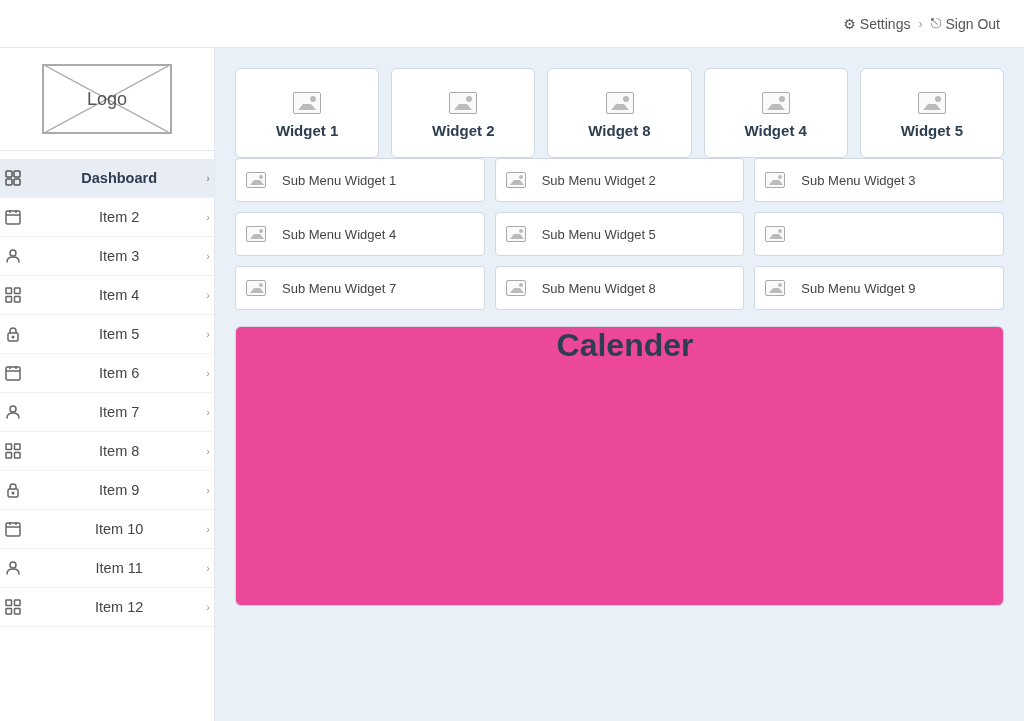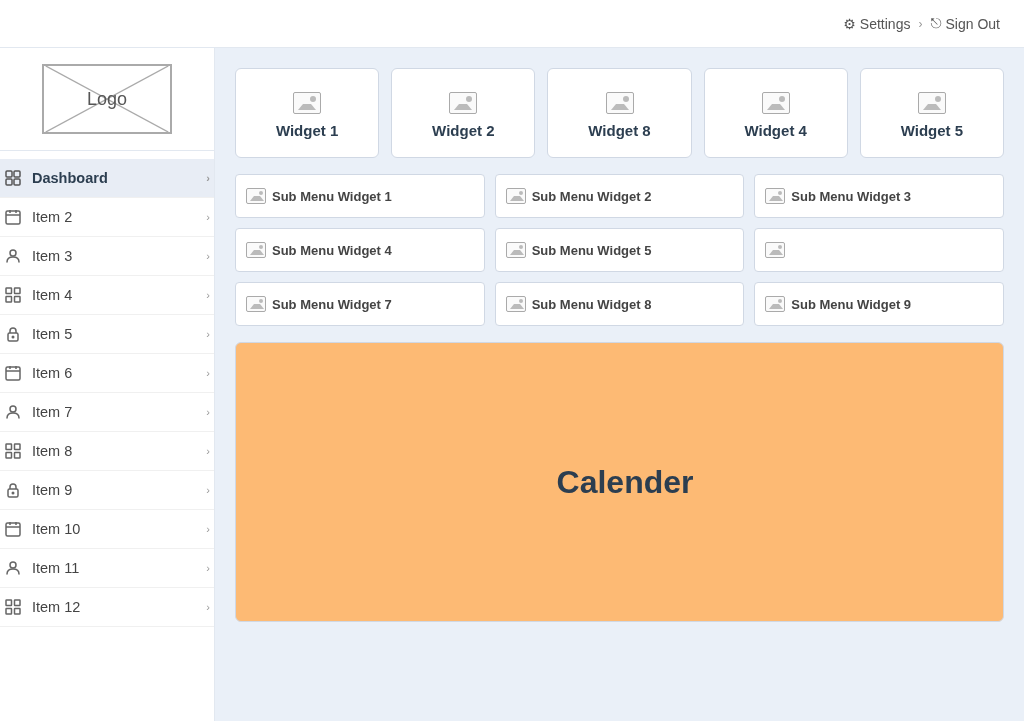--- a/index.html
+++ b/index.html
@@ -31,20 +31,21 @@
     }
 
     
     .sidebar {
       width: 215px;
       background: #fff;
       border-right: 1px solid #e2e8f0;
       display: flex;
       flex-direction: column;
       overflow-y: auto;
+      text-align: center;
     }
 
     .logo-area {
       display: flex;
       justify-content: center;
       align-items: center;
       padding: 16px;
       border-bottom: 1px solid #e2e8f0;
     }
 
@@ -117,21 +118,20 @@
       flex: 1;
       overflow-y: auto;
       padding: 20px;
       background: #eaf0f8;
     }
 
     
     .widgets-top {
       display: flex;
       gap: 12px;
-      margin-bottom: 16px;
     }
 
     .widget-card {
       flex: 1;
       background: #fff;
       border: 1.5px solid #d0d8e4;
       border-radius: 6px;
       display: flex;
       flex-direction: column;
       align-items: center;
@@ -200,23 +200,22 @@
       background: #fff;
       border: 1.5px solid #d0d8e4;
       border-radius: 4px;
       display: flex;
       align-items: center;
       justify-content: flex-start;
       padding: 8px 10px;
       font-size: 13px;
       color: #444;
       cursor: pointer;
-      gap: 6px;
+      gap: 16px;
       min-height: 44px;
-      font-weight: bold;
     }
 
     .sub-img-icon {
       width: 20px;
       height: 16px;
       border: 1.5px solid #aaa;
       border-radius: 2px;
       flex-shrink: 0;
       position: relative;
       background: #fafafa;
@@ -290,25 +289,25 @@
     }
 
     .news-label {
       font-size: 15px;
       font-weight: 600;
       color: #2c3e50;
     }
 
     
     .calendar-card {
-      background: #fdba74;
+      background: #ec4899;
       border: 1.5px solid #d0d8e4;
       border-radius: 6px;
       display: flex;
-      align-items: center;
+      align-items: flex-start;
       justify-content: center;
       min-height: 280px;
       cursor: pointer;
       padding-left: 11px;
     }
     .calendar-label {
       font-size: 32px;
       font-weight: 700;
       color: #2c3e50;
     }

